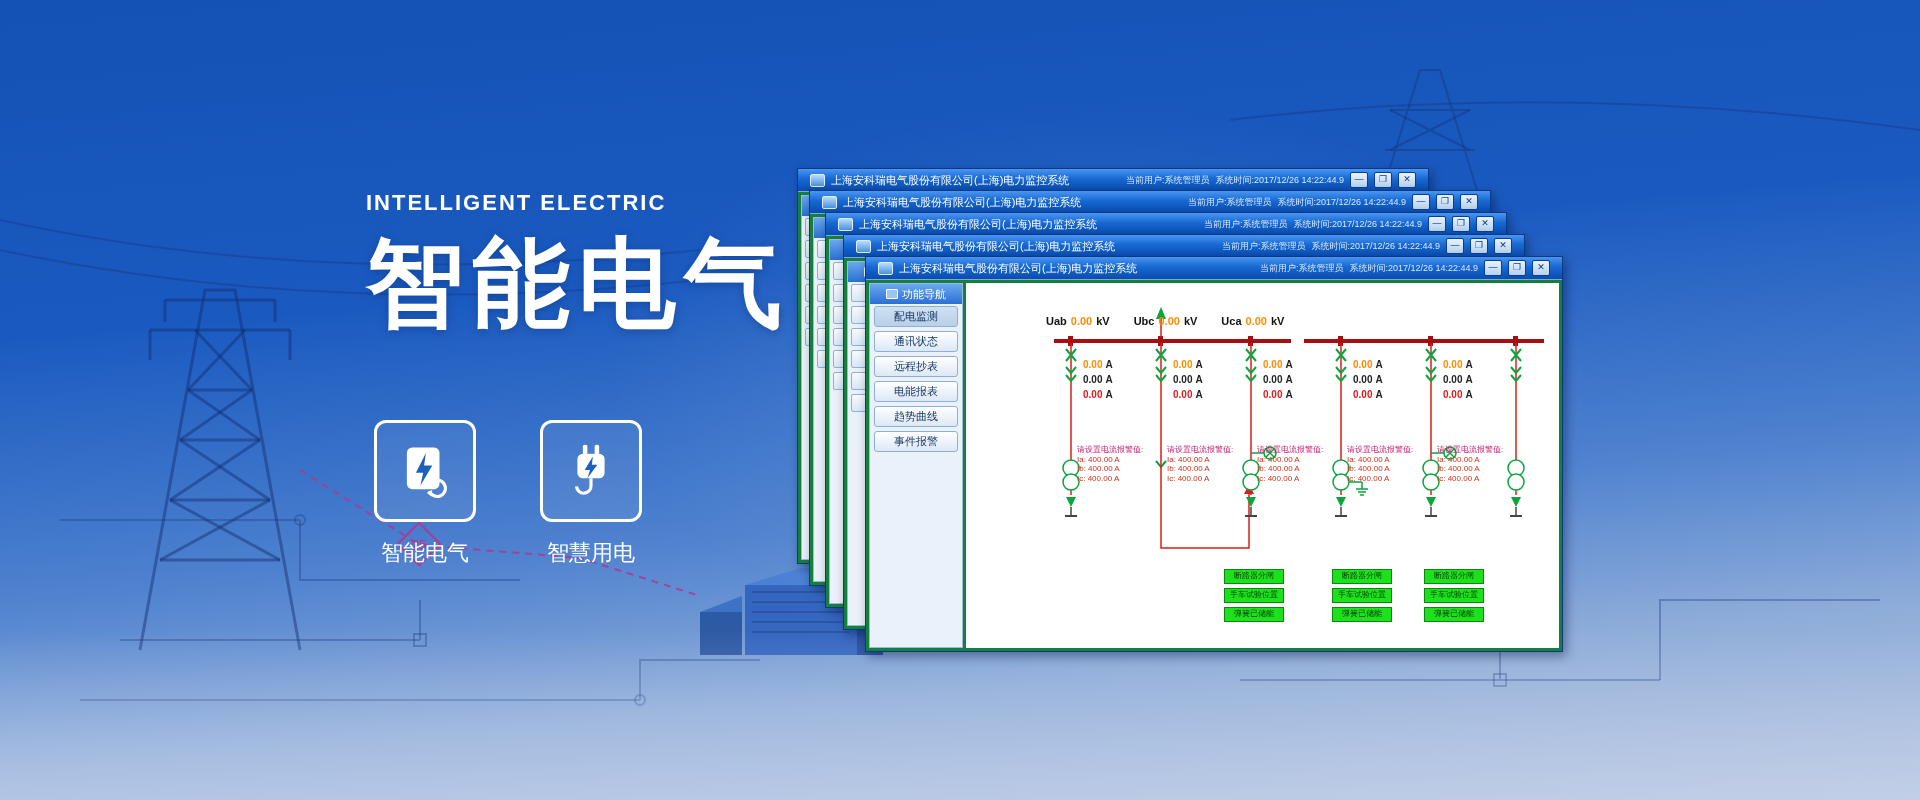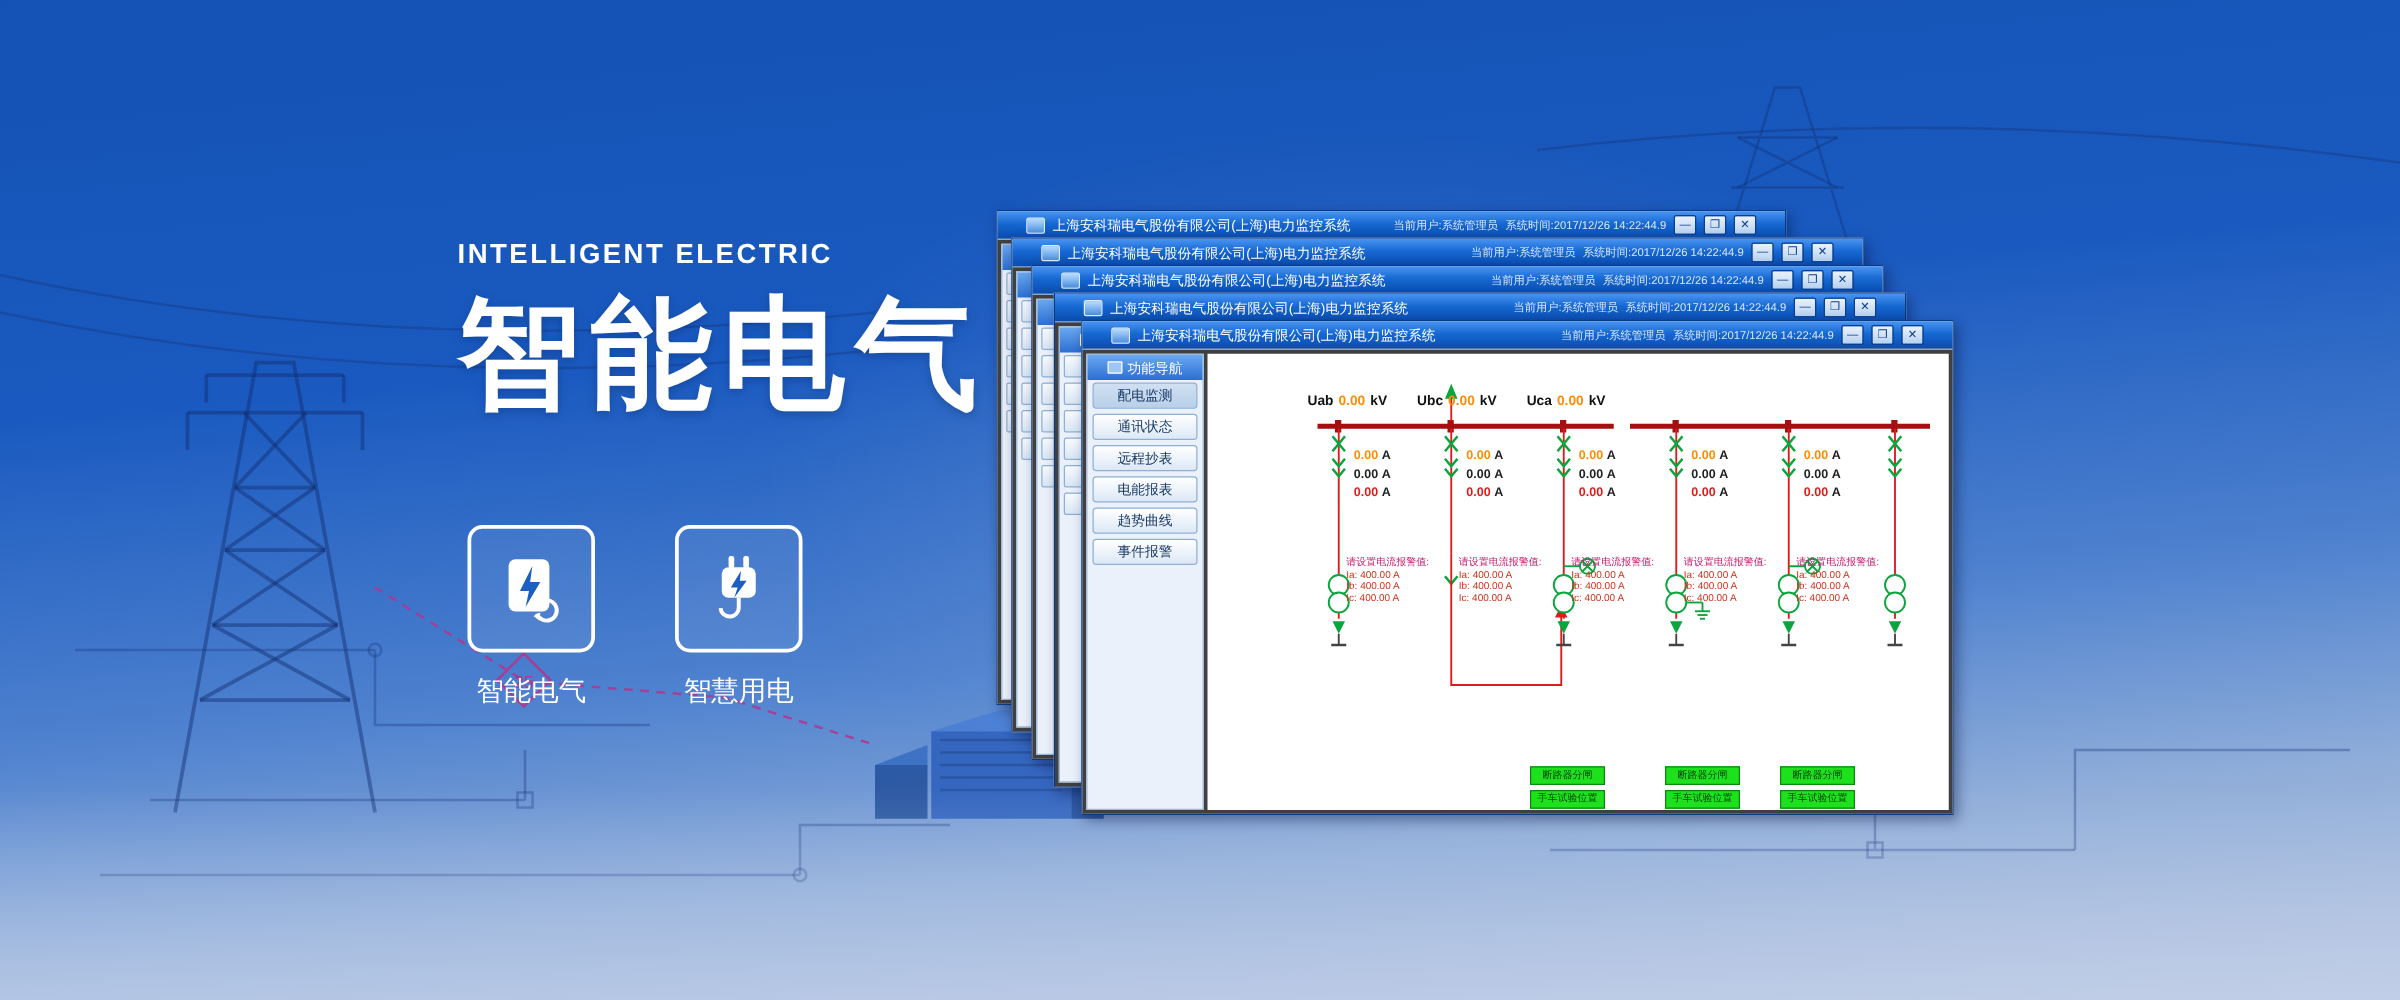--- a/index.html
+++ b/index.html
@@ -25,30 +25,30 @@
 
   
   .windows{position:absolute;left:797px;top:168px;width:780px;height:500px;z-index:2;}
   .win{position:absolute;background:#eef3fa;border:1px solid #083b85;
     box-shadow:3px 4px 10px rgba(0,10,50,0.40);display:flex;flex-direction:column;}
   .w0{left:0;top:0;width:630px;height:394px;}
   .w1{left:12px;top:22px;width:680px;height:394px;}
   .w2{left:28px;top:44px;width:680px;height:394px;}
   .w3{left:46px;top:66px;width:680px;height:394px;}
   .w4{left:68px;top:88px;width:696px;height:394px;}
-  .titlebar{height:22px;flex:0 0 22px;display:flex;align-items:center;gap:6px;padding:0 23px;
+  .titlebar{height:22px;flex:0 0 22px;display:flex;align-items:center;gap:6px;padding:0 12px;
     background:linear-gradient(180deg,#4a95f2 0%,#1668d2 45%,#0a4cae 100%);}
   .app-icon{width:13px;height:11px;flex:0 0 13px;border:1px solid #dfeeff;border-radius:2px;
     background:linear-gradient(#b9dcff,#4a90e0);}
   .tb-title{flex:1;color:#fff;font-size:11px;white-space:nowrap;overflow:hidden;text-overflow:ellipsis;}
   .tb-status{color:#d8e7fb;font-size:9px;white-space:nowrap;}
   .tb-btn{width:16px;height:14px;flex:0 0 16px;border:1px solid #0a3f8f;border-radius:2px;
     background:linear-gradient(#eaf2fc,#b7d2f0);color:#0a3f8f;font-size:9px;line-height:13px;
     text-align:center;cursor:pointer;}
-  .winbody{flex:1;display:flex;gap:3px;padding:3px;background:#404040;border-top:1px solid #7fa8d9;overflow:hidden;justify-content:center;}
+  .winbody{flex:1;display:flex;gap:3px;padding:3px;background:#15803d;border-top:1px solid #7fa8d9;overflow:hidden;justify-content:center;}
   .nav{width:92px;flex:0 0 92px;background:#eaf1fa;border:1px solid #9db9d8;display:flex;flex-direction:column;}
   .nav-header{height:20px;flex:0 0 20px;display:flex;align-items:center;justify-content:center;gap:4px;
     background:linear-gradient(#6aa8f0,#2b6fd3);color:#fff;font-size:11px;}
   .nav-ico{width:10px;height:8px;border:1px solid #fff;border-radius:1px;background:#9cc6f5;}
   .nav-btn{height:19px;margin:2px 4px;display:flex;align-items:center;justify-content:center;
     background:linear-gradient(#ffffff,#dce8f6);border:1px solid #8fb0d4;border-radius:3px;
     font-size:11px;color:#1a3a66;cursor:pointer;}
   .nav-btn.active{background:linear-gradient(#cfe0f2,#b9d0e8);}
   .mini-btn{height:16px;margin:2px 3px;background:linear-gradient(#f8fbff,#d8e6f4);
     border:1px solid #8fb0d4;border-radius:2px;}
@@ -60,21 +60,21 @@
   .voltage-row{position:absolute;top:32px;left:80px;display:flex;gap:24px;font-size:11px;font-weight:700;color:#111;}
   .v-group{display:flex;gap:4px;}
   .v-value{color:#ff8c00;}
   .oneline{position:absolute;left:0;top:0;}
   .readings{position:absolute;top:74px;width:48px;font-size:10px;font-weight:700;line-height:15px;}
   .r .ru{color:#222;margin-left:3px;}
   .r1 .rv{color:#ff8c00;} .r2 .rv{color:#222;} .r3 .rv{color:#e01b1b;}
   .alarm{position:absolute;top:130px;width:68px;font-size:8px;line-height:9.5px;}
   .al-h{color:#c2186b;white-space:nowrap;margin-top:32px;}
   .al-l{color:#d03018;white-space:nowrap;}
-  .scol{position:absolute;top:286px;width:60px;display:flex;flex-direction:column;gap:4px;margin-top:44px;}
+  .scol{position:absolute;top:286px;width:60px;display:flex;flex-direction:column;gap:4px;}
   .sbtn{height:13px;background:#1ee11e;border:1px solid #0a8a0a;font-size:8px;line-height:12px;
     text-align:center;color:#053a05;cursor:pointer;white-space:nowrap;overflow:hidden;}
 </style>
 </head>
 <body>
 
 <div class="banner">
 
   <svg class="bg-art" width="1920" height="800" viewBox="0 0 1920 800">
 

